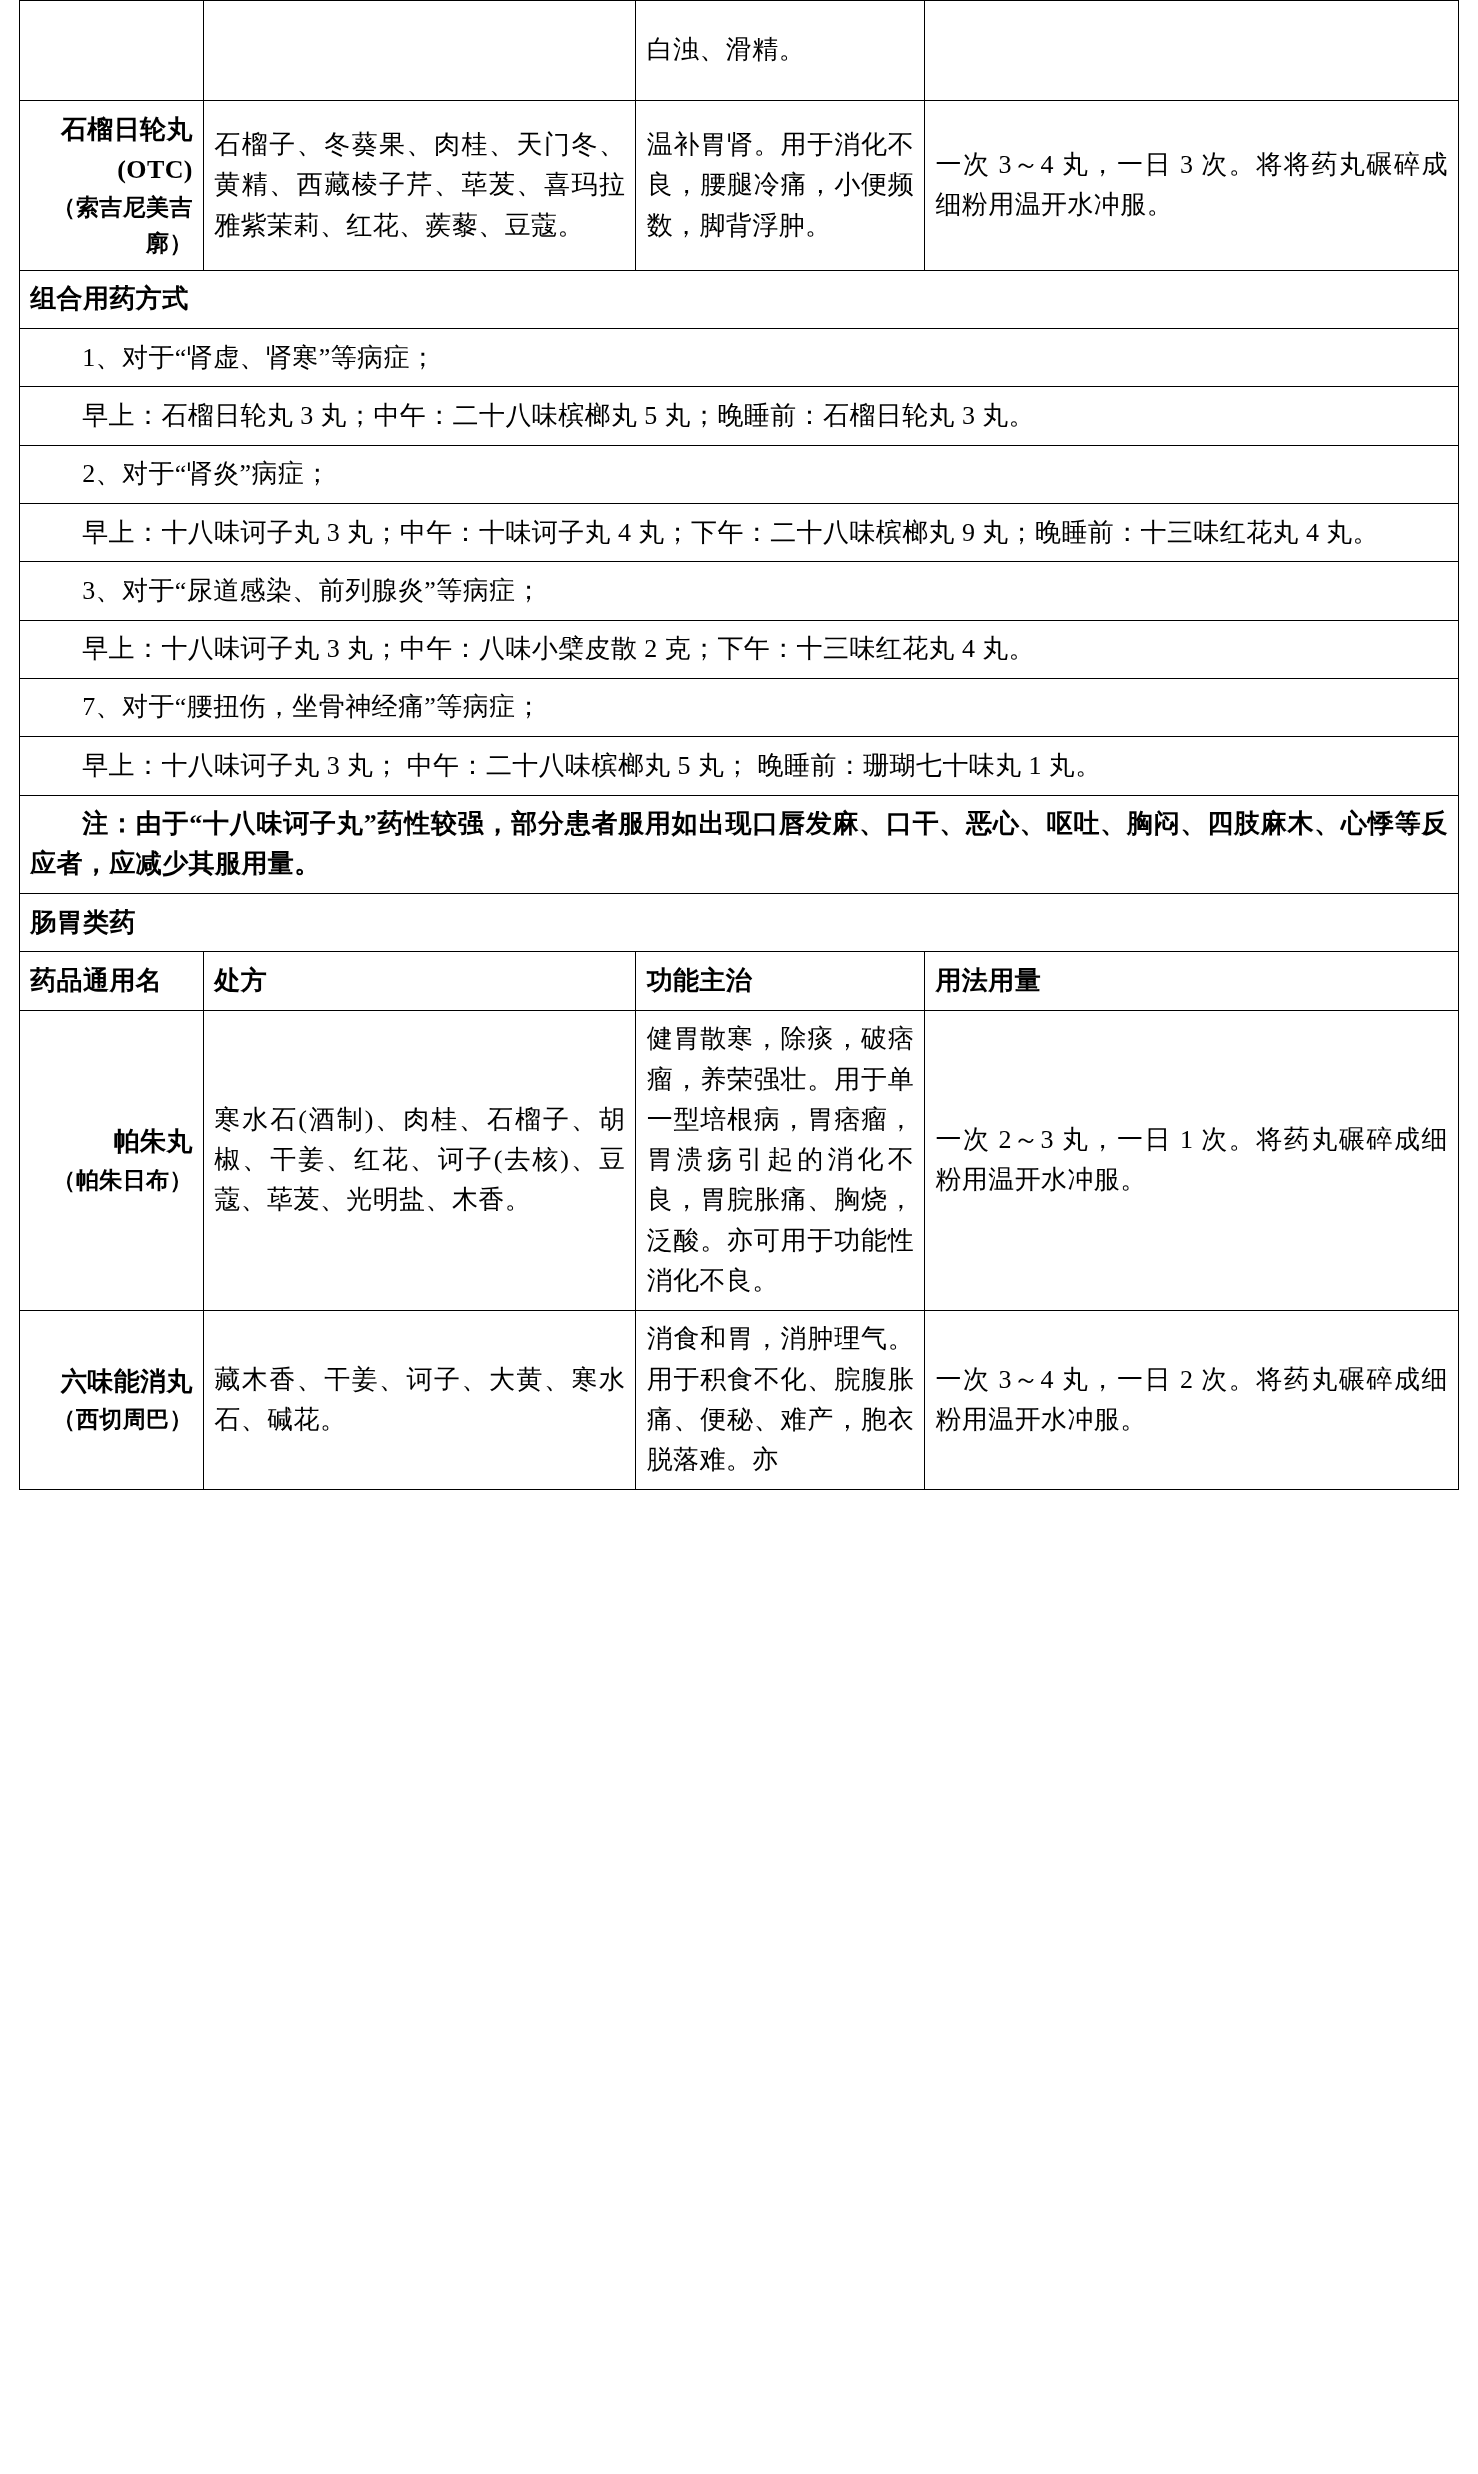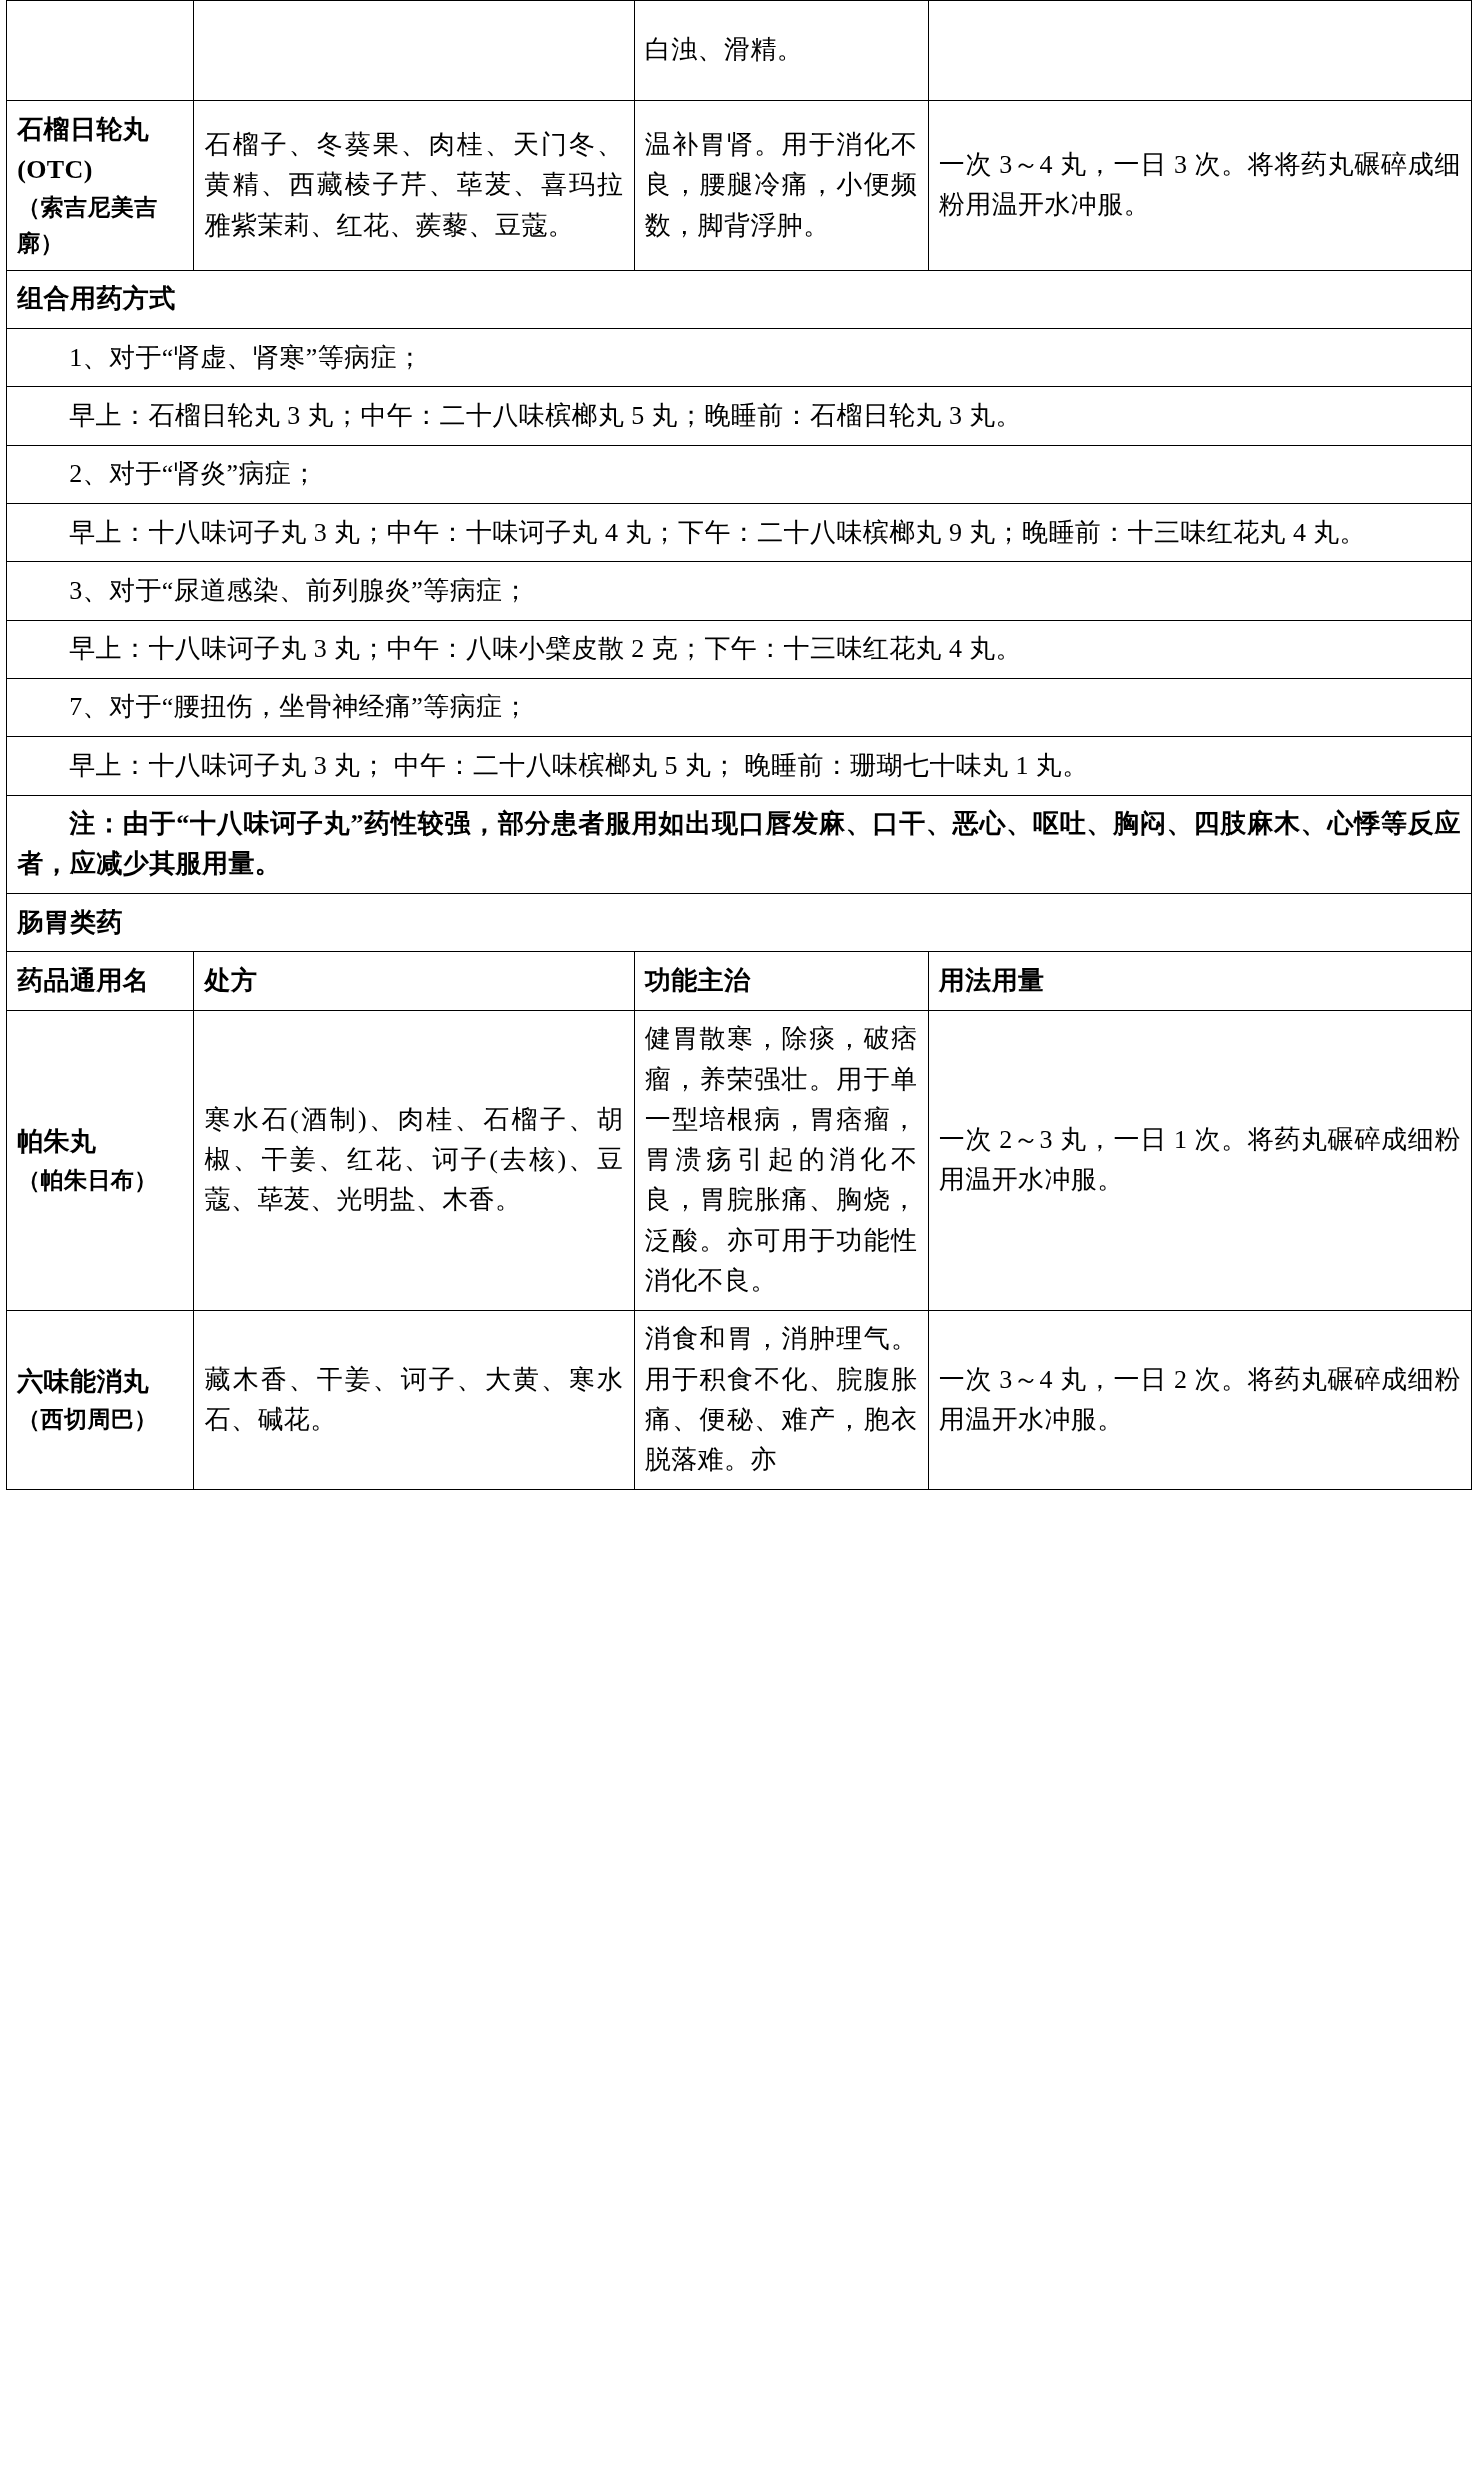--- a/index.html
+++ b/index.html
@@ -8,21 +8,21 @@
     background: #ffffff;
   }
   body {
     font-family: "Liberation Serif", "DejaVu Serif", serif;
     color: #000000;
     width: 1478px;
   }
   .page {
     width: 1478px;
     box-sizing: border-box;
-    padding: 0 6px;
+    padding: 0 19px;
   }
   table.doc {
     width: 100%;
     border-collapse: collapse;
     table-layout: fixed;
   }
   table.doc td {
     border: 1.7px solid #000;
     vertical-align: middle;
     padding: 8.5px 10.2px;
@@ -31,21 +31,21 @@
     letter-spacing: 0.4px;
   }
   
   col.c1 { width: 109px; }
   col.c2 { width: 256px; }
   col.c3 { width: 171px; }
   col.c4 { width: 316px; }
   .justify { text-align: justify; text-align-last: left; }
   .bold { font-weight: bold; }
   .name-cell {
-    text-align: left;
+    text-align: right;
     font-weight: bold;
     line-height: 1.5;
     padding: 6.8px 3.4px;
     font-size: 25px;
   }
   .name-cell .sub {
     font-weight: bold;
     font-size: 23px;
     display: block;
   }

